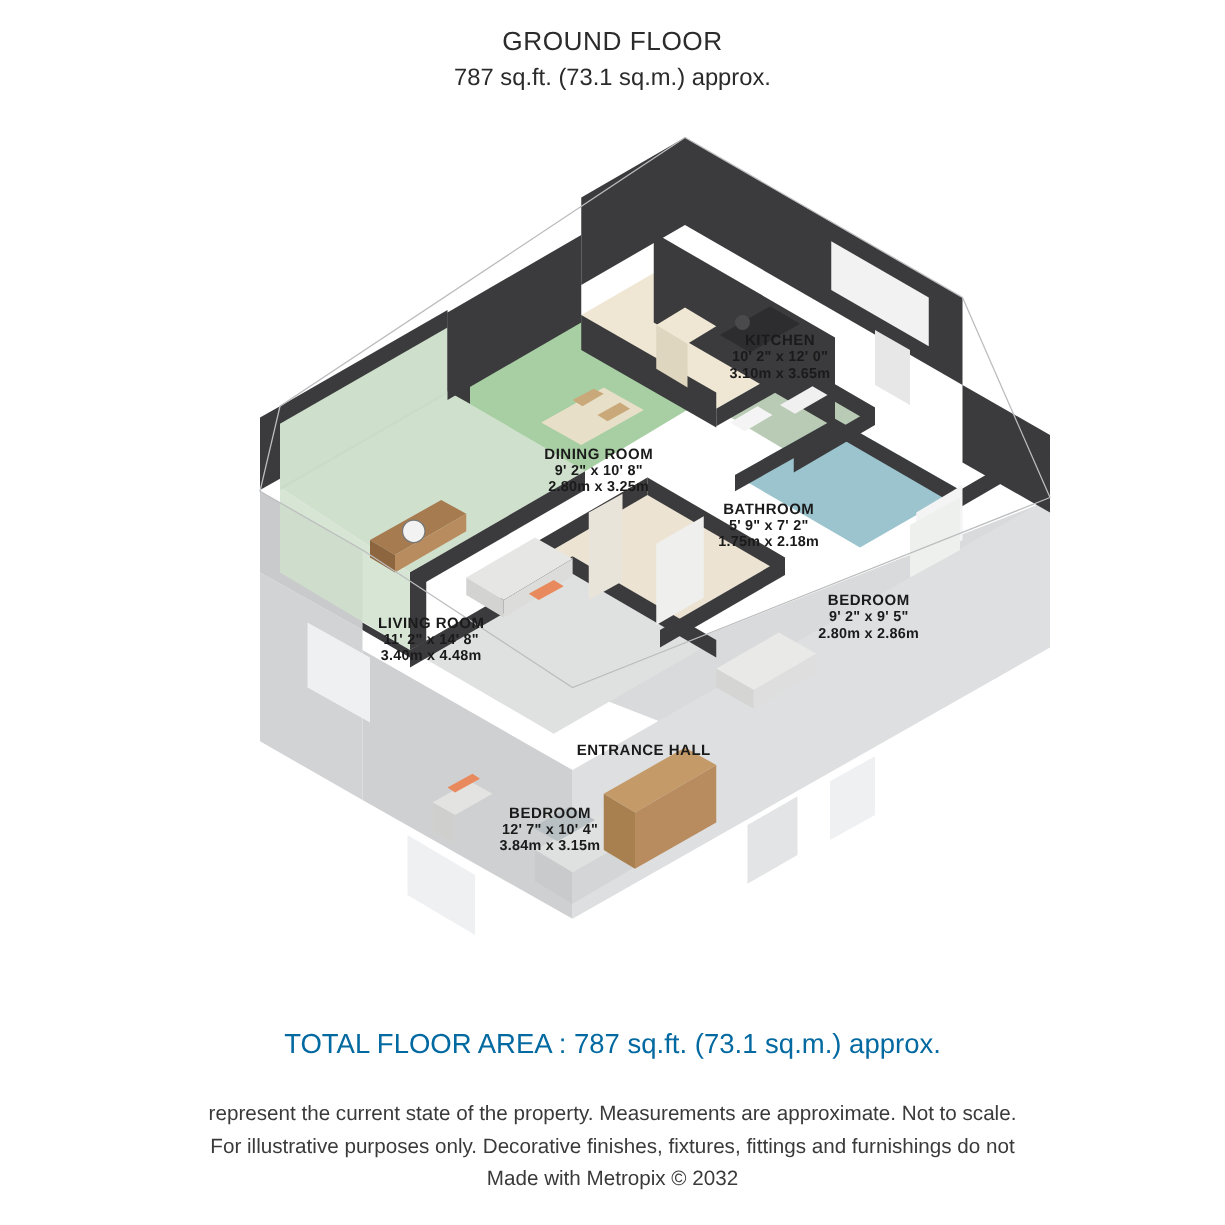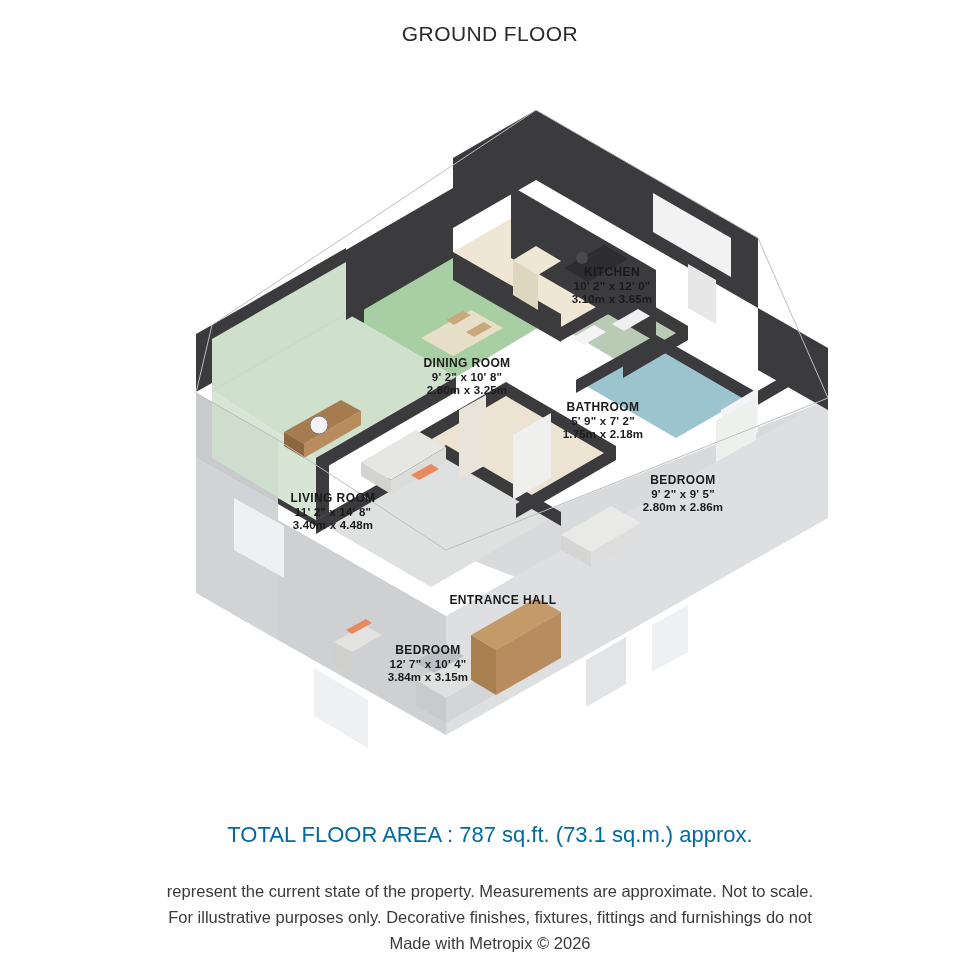--- a/index.html
+++ b/index.html
@@ -53,21 +53,21 @@
     top: 878px;
     font-size: 16.5px;
     line-height: 26px;
     color: #3a3a3a;
   }
 
   
   .stage {
     position: absolute;
     top: 80px;
-    left: 0;
+    left: 12px;
     width: 804px;
     height: 720px;
     padding-left: 16px;
   }
   .stage svg {
     display: block;
   }
 
   
   .room-label {
@@ -89,20 +89,21 @@
   .lbl-bedroom1      { left: 583px; top: 394px; width: 200px; }
   .lbl-living        { left: 233px; top: 412px; width: 200px; }
   .lbl-entrance      { left: 403px; top: 514px; width: 200px; }
   .lbl-bedroom2      { left: 328px; top: 564px; width: 200px; }
 </style>
 </head>
 <body>
 
 <div class="header">
   <div class="title">GROUND FLOOR</div>
+  <div class="subtitle">787 sq.ft. (73.1 sq.m.) approx.</div>
 </div>
 
 <div class="stage">
   <svg width="980" height="720" viewBox="0 0 980 720" xmlns="http://www.w3.org/2000/svg">
 
     <g>
 
       <polygon points="430,655 430,470 610,540 812,425 812,320 430,470" fill="#d9dadb" stroke="none"></polygon>
 
       <polygon points="430,655 812,438 812,318 430,536" fill="#dedfe0"></polygon>
@@ -274,14 +275,14 @@
     <div class="nm">BEDROOM</div>
     <div class="d1">12' 7" x 10' 4"</div>
     <div class="d2">3.84m x 3.15m</div>
   </div>
 </div>
 
 <div class="footer total-area" style="top:822px">TOTAL FLOOR AREA : 787 sq.ft. (73.1 sq.m.) approx.</div>
 <div class="footer disclaimer" style="top:878px">
   <div>represent the current state of the property. Measurements are approximate. Not to scale.</div>
   <div>For illustrative purposes only. Decorative finishes, fixtures, fittings and furnishings do not</div>
-  <div>Made with Metropix © 2026</div>
+  <div>Made with Metropix © 2032</div>
 </div>
 
 </body></html>

